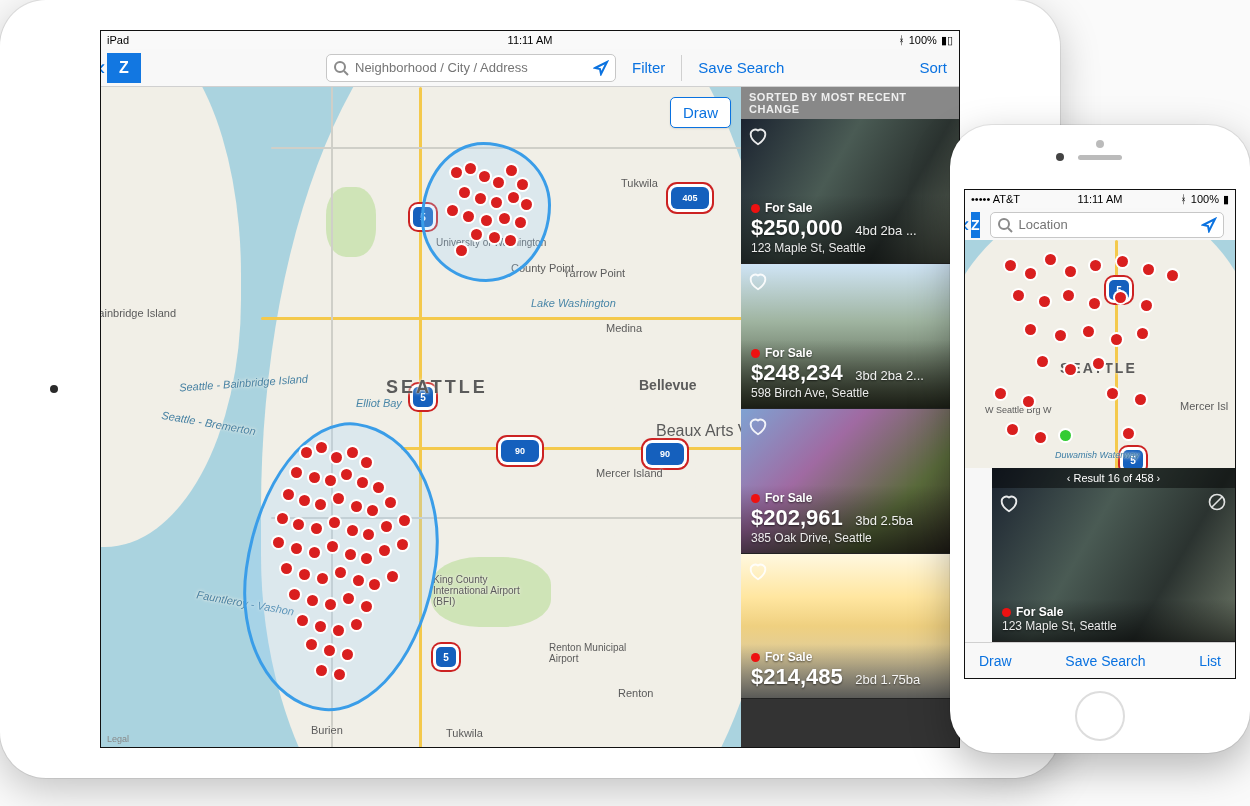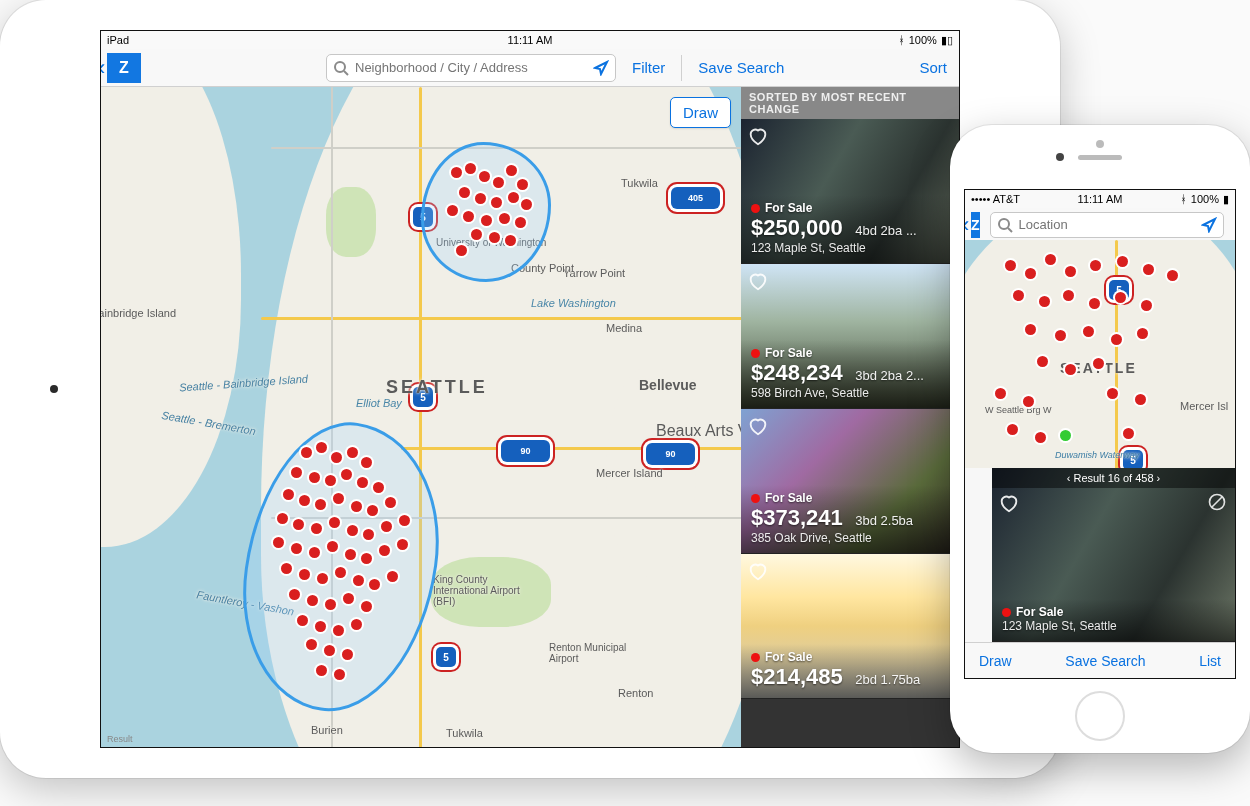--- a/index.html
+++ b/index.html
@@ -55,21 +55,21 @@
   .card .addr { font-size:12px; opacity:.9;}
 
   .drawbtn { position:absolute; right:10px; top:10px; background:#fff; border:1px solid #0a72e0; color:#0a72e0; border-radius:5px; padding:6px 12px; font-size:15px; box-shadow:0 1px 2px rgba(0,0,0,.1);}
 
   
   .map { position:absolute; inset:0; }
   .land { position:absolute; background:#f1efe7; border-radius:50% 45% 55% 50% / 60% 50% 50% 40%; }
   .road { position:absolute; background:#f4c94c; height:3px; border-radius:2px; transform-origin:left center;}
   .road.g { background:#cfcfc8; height:2px;}
   .shield5 { width:20px; height:20px; border-radius:5px; background:#1560bd; box-shadow:0 0 0 3px #fff,0 0 0 5px #c22; color:#fff; font-size:10px; font-weight:700; display:flex;align-items:center;justify-content:center; position:absolute;}
-  .shield405 { width:49px; height:22px; border-radius:6px; background:#1560bd; box-shadow:0 0 0 3px #fff,0 0 0 5px #c22; color:#fff; font-size:9px; font-weight:700; display:flex;align-items:center;justify-content:center; position:absolute;}
+  .shield405 { width:38px; height:22px; border-radius:6px; background:#1560bd; box-shadow:0 0 0 3px #fff,0 0 0 5px #c22; color:#fff; font-size:9px; font-weight:700; display:flex;align-items:center;justify-content:center; position:absolute;}
   .label { position:absolute; color:#5b5b5b; font-size:14px; font-weight:600; text-shadow:0 0 2px #f1efe7, 0 0 4px #f1efe7; white-space:nowrap;}
   .label.sm{font-size:11px; font-weight:500;}
   .park{position:absolute;background:#cfe4b7;border-radius:40%;}
   .outline { position:absolute; border:3px solid #3a9de8; background:rgba(160,210,255,.25); border-radius:48% 52% 50% 50% / 55% 45% 55% 45%; }
   .pin { position:absolute; width:11px; height:11px; border-radius:50%; background:#d91f1f; box-shadow:0 0 0 2px #fff; }
   .legal{position:absolute;left:6px;bottom:3px;font-size:9px;color:#888;}
 
   
   .iphone {
     position:absolute; right:0px; top:125px; width:300px; height:628px;
@@ -258,21 +258,21 @@
             <div class="pin" style="left:196px;top:528px"></div>
               <div class="pin" style="left:214px;top:534px"></div>
             <div class="pin" style="left:232px;top:538px"></div>
               <div class="pin" style="left:250px;top:532px"></div>
             <div class="pin" style="left:205px;top:552px"></div>
               <div class="pin" style="left:223px;top:558px"></div>
             <div class="pin" style="left:241px;top:562px"></div>
               <div class="pin" style="left:215px;top:578px"></div>
             <div class="pin" style="left:233px;top:582px"></div>
           </div>
-          <div class="legal">Result</div>
+          <div class="legal">Legal</div>
         </div>
         <div class="drawbtn">Draw</div>
       </div>
 
       <div class="listcol">
         <div class="sortedby">SORTED BY MOST RECENT CHANGE</div>
 
         <div class="card h1">
           <span class="fav"><svg viewBox="0 0 24 24">
                 <path d="M12 21s-8-5.3-8-11a5 5 0 0 1 8-4 5 5 0 0 1 8 4c0 5.7-8 11-8 11z"></path>
@@ -305,21 +305,21 @@
 
         <div class="card h3">
           <span class="fav"><svg viewBox="0 0 24 24">
                 <path d="M12 21s-8-5.3-8-11a5 5 0 0 1 8-4 5 5 0 0 1 8 4c0 5.7-8 11-8 11z"></path>
               </svg></span>
           <div class="info">
             <div class="tag">
                 <span class="dot"></span>
                 <span>For Sale</span>
               </div>
-            <div><span class="price">$373,241</span>
+            <div><span class="price">$202,961</span>
                  <span class="meta"><span>3bd</span> <span>2.5ba</span></span></div>
             <div class="addr">385 Oak Drive, Seattle</div>
           </div>
         </div>
 
         <div class="card h4">
           <span class="fav"><svg viewBox="0 0 24 24">
                 <path d="M12 21s-8-5.3-8-11a5 5 0 0 1 8-4 5 5 0 0 1 8 4c0 5.7-8 11-8 11z"></path>
               </svg></span>
           <div class="info">

